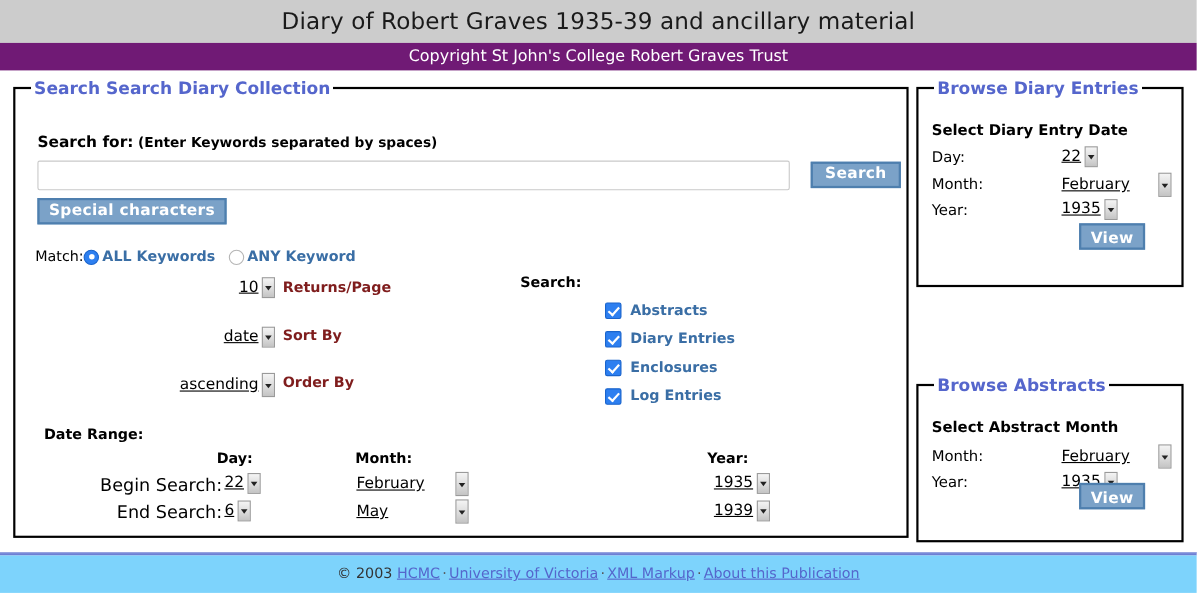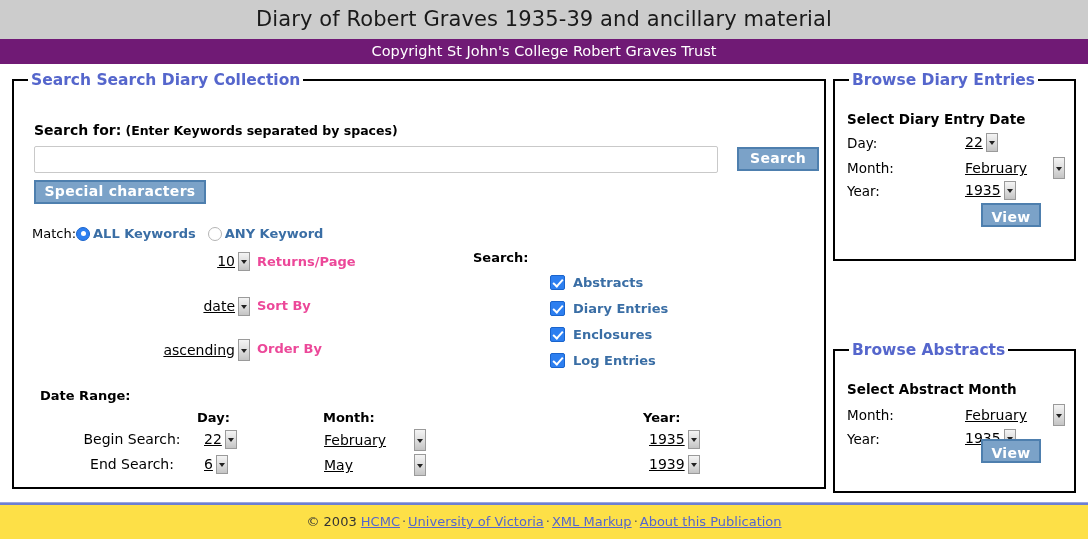--- a/index.html
+++ b/index.html
@@ -63,21 +63,21 @@
     color: #5566cc;
     font-weight: bold;
     font-size: 15.5px;
     padding: 0 3px;
     margin-left: 14px;
   }
   .fs-search { height: 414px; position: relative; }
   .fs-browse-entries { height: 186px; position: relative; }
   .fs-browse-abstracts { height: 148px; position: relative; margin-top: 80px; }
   .lbl-blue {
-    color: #ec4899;
+    color: #7f1d1d;
     font-weight: bold;
     font-size: 13px;
   }
 
   
   .search-for-row {
     position: absolute;
     left: 20px;
     top: 33px;
     white-space: nowrap;
@@ -258,21 +258,21 @@
   }
   .inc-label { color: #3a6ea5; font-weight: bold; font-size: 13px; }
 
   
   .daterange-title { position: absolute; left: 26px; top: 299px; font-weight: bold; font-size: 13px; }
   .dr-head { position: absolute; font-weight: bold; font-size: 13px; }
   .dr-head-day   { left: 183px; top: 321px; }
   .dr-head-month { left: 309px; top: 321px; }
   .dr-head-year  { left: 629px; top: 321px; }
 
-  .dr-rowlabel { position: absolute; font-size: 14px; text-align: center; width: 140px; }
+  .dr-rowlabel { position: absolute; font-size: 16px; text-align: right; width: 140px; }
   .dr-lbl-begin { left: 48px; top: 342px; }
   .dr-lbl-end   { left: 48px; top: 367px; }
 
   .dr-cell { position: absolute; }
   .dr-day-1   { left: 190px; top: 341px; }
   .dr-day-2   { left: 190px; top: 366px; }
   .dr-month-1 { left: 310px; top: 340px; }
   .dr-month-2 { left: 310px; top: 365px; }
   .dr-year-1  { left: 635px; top: 341px; }
   .dr-year-2  { left: 635px; top: 366px; }
@@ -312,21 +312,21 @@
   .pv-abstracts { top: 80px; }
 
   
   .footer-rule {
     height: 3px;
     background: #6c7fd4;
     border-top: 1px solid #9aa6e0;
     box-sizing: border-box;
   }
   .footer {
-    background: #fde047;
+    background: #7dd3fc;
     height: 34px;
     line-height: 34px;
     text-align: center;
     font-size: 13px;
     color: #333333;
   }
   .footer a {
     color: #5566cc;
     text-decoration: underline;
   }

